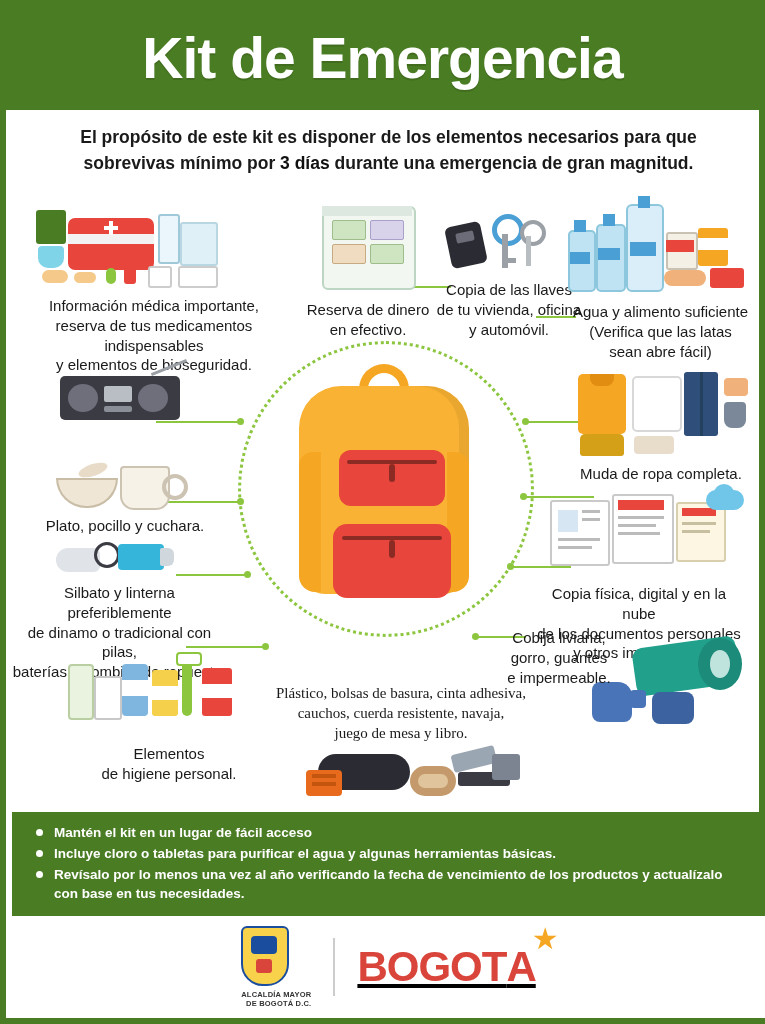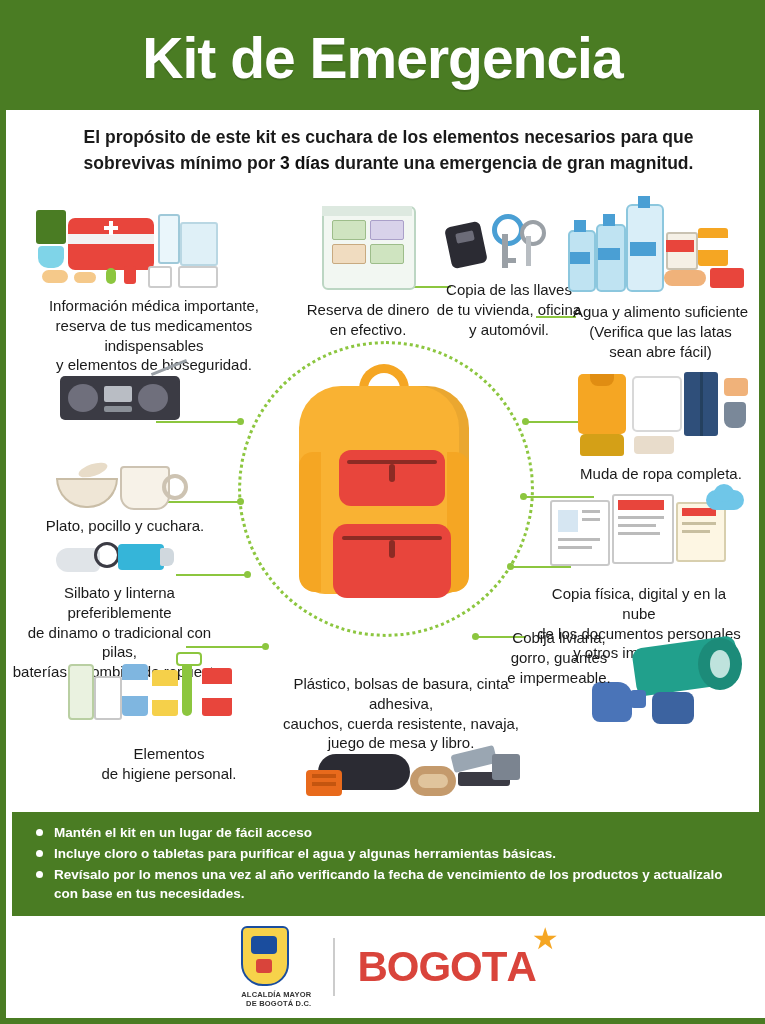--- a/index.html
+++ b/index.html
@@ -223,20 +223,21 @@
     margin-top: 4px;
     letter-spacing: 0.2px;
   }
   .divider-v {
     width: 2px; height: 58px;
     background: #cccccc;
   }
   .bogota-logo {
     position: relative;
     display: flex;
+    text-decoration: underline;
   }
   .bogota-text {
     font-size: 42px;
     font-weight: bold;
     color: #d9443b;
     letter-spacing: -1px;
     line-height: 1;
   }
   .star {
     position: absolute;
@@ -250,21 +251,21 @@
 </head>
 <body>
 
 <div class="page">
 
   <div class="header">
     <div class="header-title">Kit de Emergencia</div>
   </div>
 
   <div class="intro">
-    <span>El propósito de este kit es cuchara de los elementos necesarios para que</span><br>
+    <span>El propósito de este kit es disponer de los elementos necesarios para que</span><br>
     <span>sobrevivas mínimo por </span><span class="hl">3 días</span><span> durante una emergencia de gran magnitud.</span>
   </div>
 
   <div class="canvas">
 
     <div class="ring"></div>
 
     <div class="line h-line" style="left:150px; top:225px; width:85px;"></div>
     <div class="dot" style="left:231px; top:222px;"></div>
 
@@ -473,21 +474,21 @@
       <div class="sq" style="left:12px; top:18px; width:92px; height:36px; background:#2b2b33; border-radius:18px;"></div>
       <div class="sq" style="left:0px; top:34px; width:36px; height:26px; background:#e86a1c; border-radius:4px;"></div>
       <div class="sq" style="left:6px; top:38px; width:24px; height:4px; background:#c4550f;"></div>
       <div class="sq" style="left:6px; top:46px; width:24px; height:4px; background:#c4550f;"></div>
       <div class="sq" style="left:104px; top:30px; width:46px; height:30px; background:#c49a6c; border-radius:15px;"></div>
       <div class="sq" style="left:112px; top:38px; width:30px; height:14px; background:#e0c49c; border-radius:10px;"></div>
       <div class="sq" style="left:146px; top:14px; width:44px; height:18px; background:#9aa6b2; border-radius:3px; transform:rotate(-14deg);"></div>
       <div class="sq" style="left:152px; top:36px; width:52px; height:14px; background:#3b3b44; border-radius:3px;"></div>
       <div class="sq" style="left:186px; top:18px; width:28px; height:26px; background:#7b8490; border-radius:3px;"></div>
     </div>
-    <div class="cap" style="left:270px; top:478px; width:250px;">
+    <div class="cap" style="left:270px; top:488px; width:250px;font-family:Liberation Serif, serif;">
       Plástico, bolsas de basura, cinta adhesiva,<br>cauchos, cuerda resistente, navaja,<br>juego de mesa y libro.
     </div>
 
   </div>
 
   <div class="notes">
     <div class="note-row" style="left:24px; top:12px; width:700px;">
       <span class="bullet"></span>
       <span class="note-text">Mantén el kit en un lugar de fácil acceso</span>
     </div>

